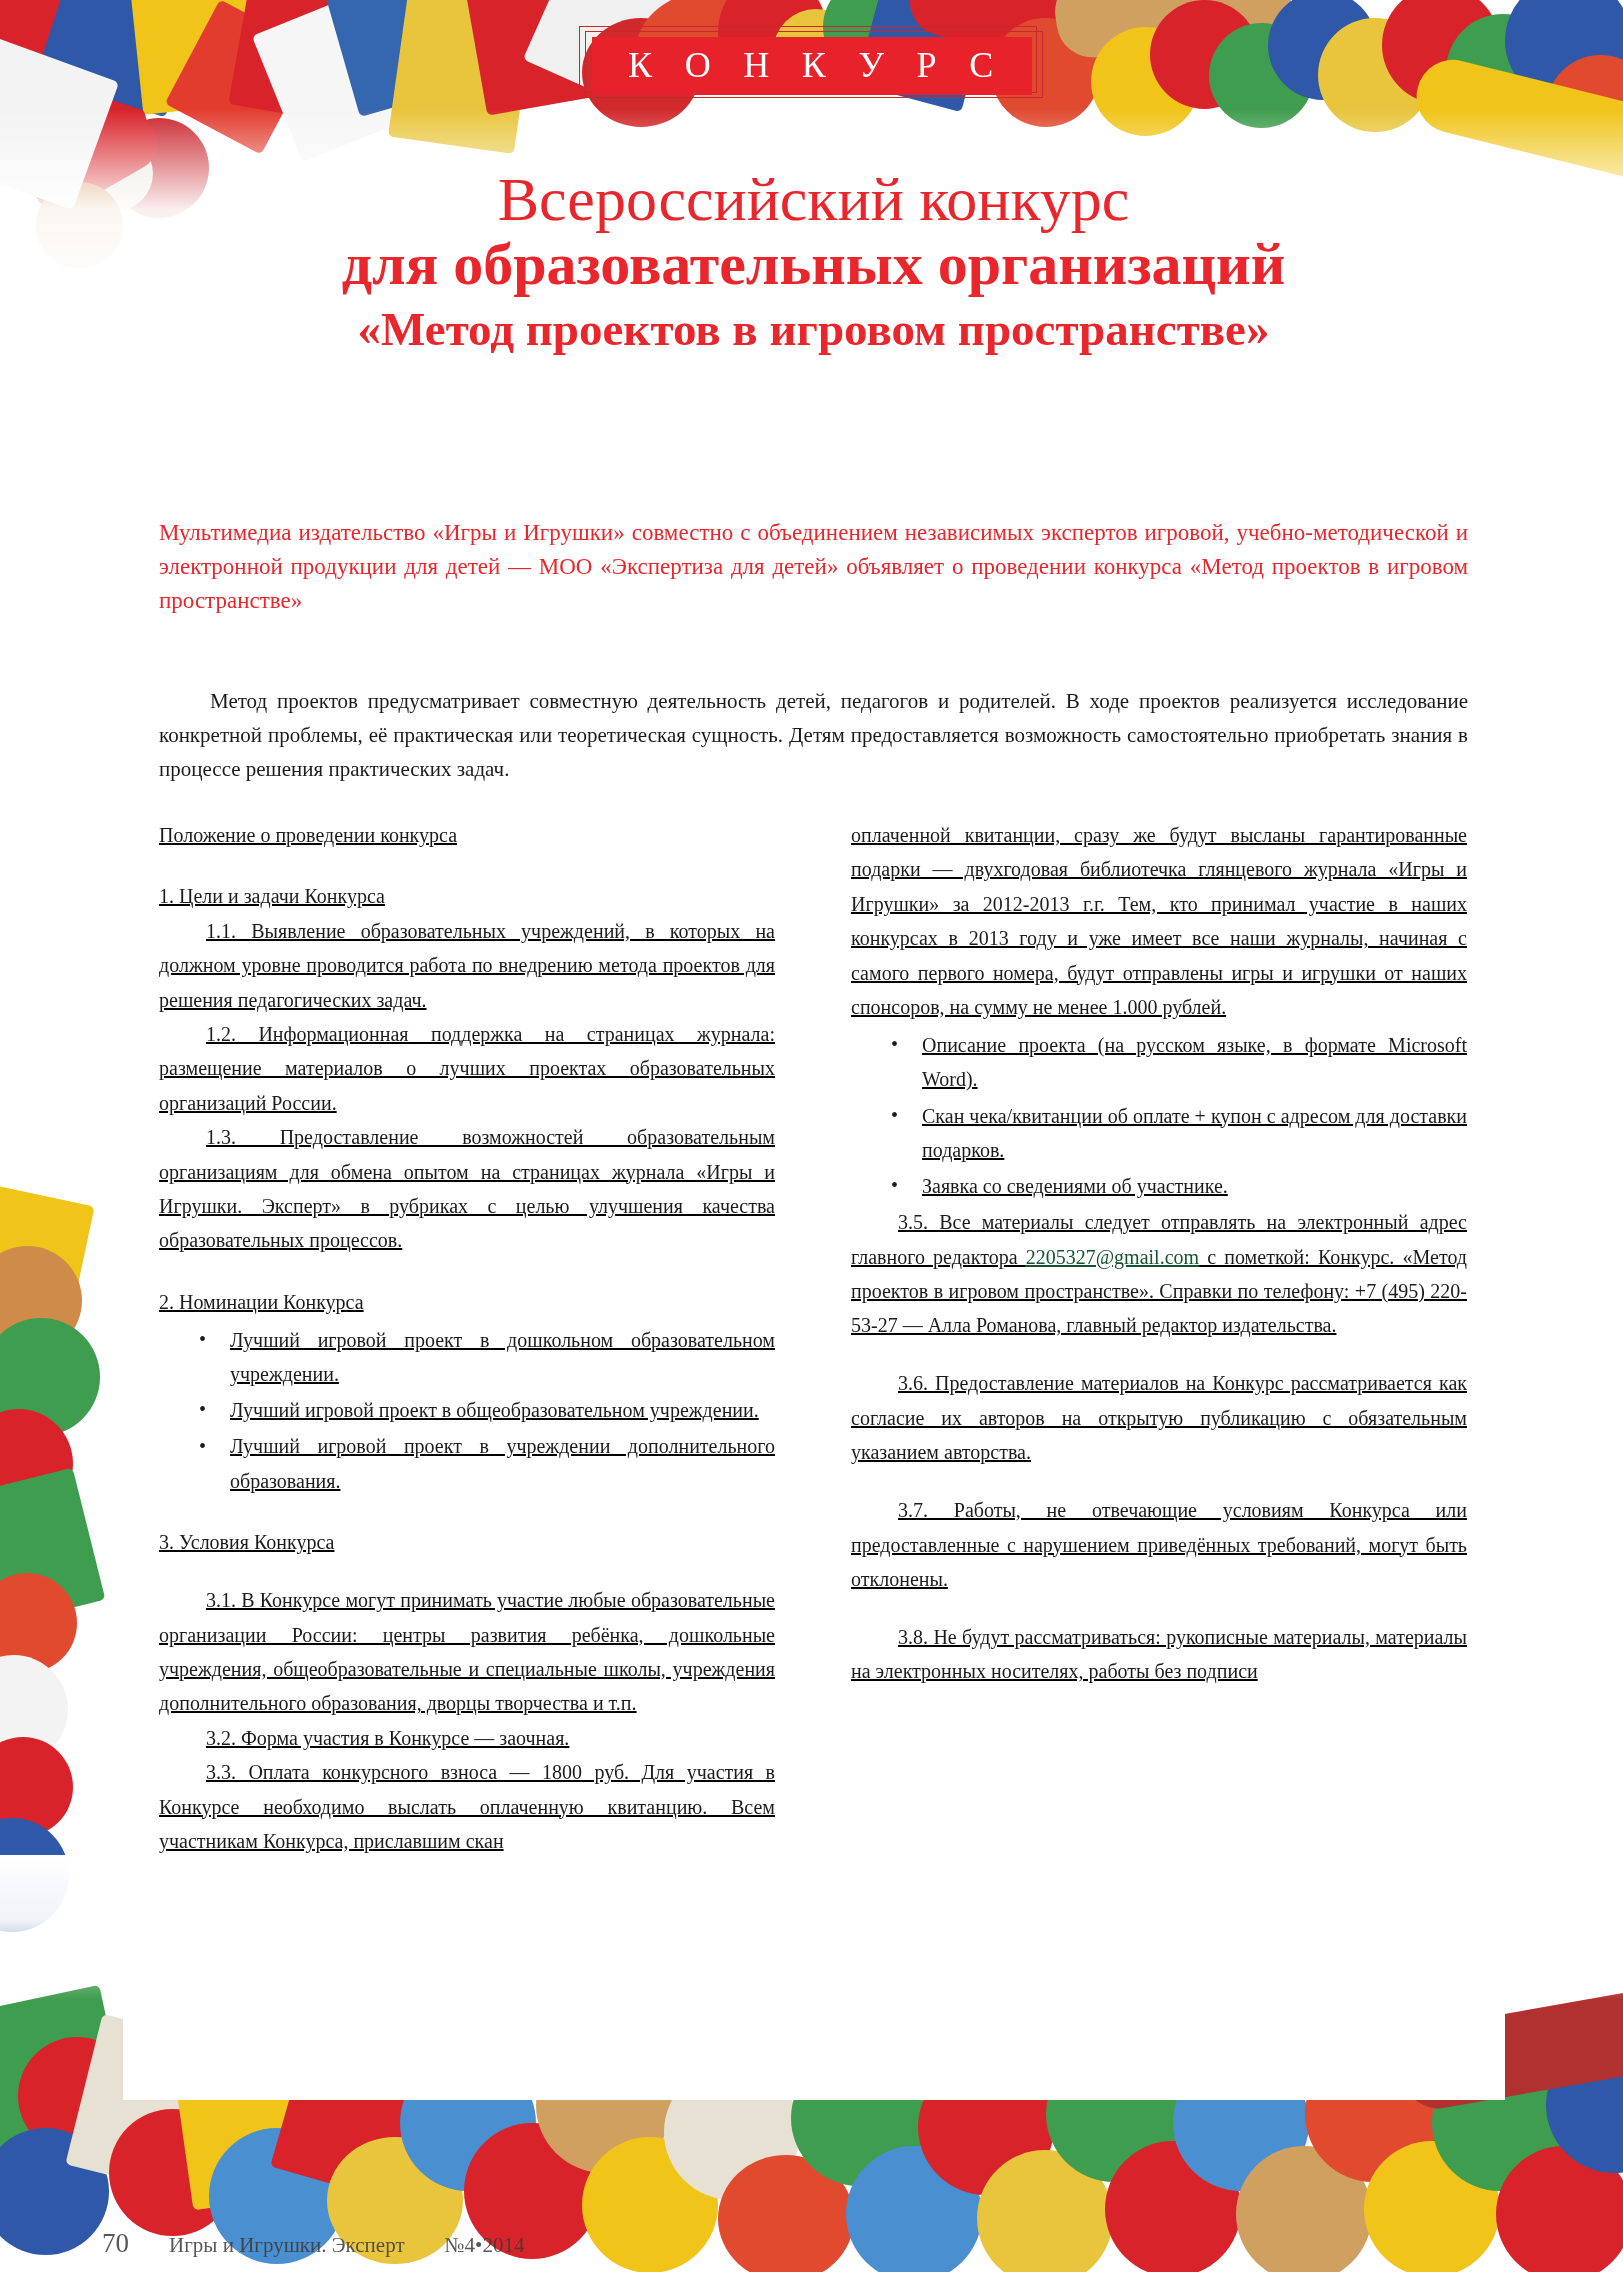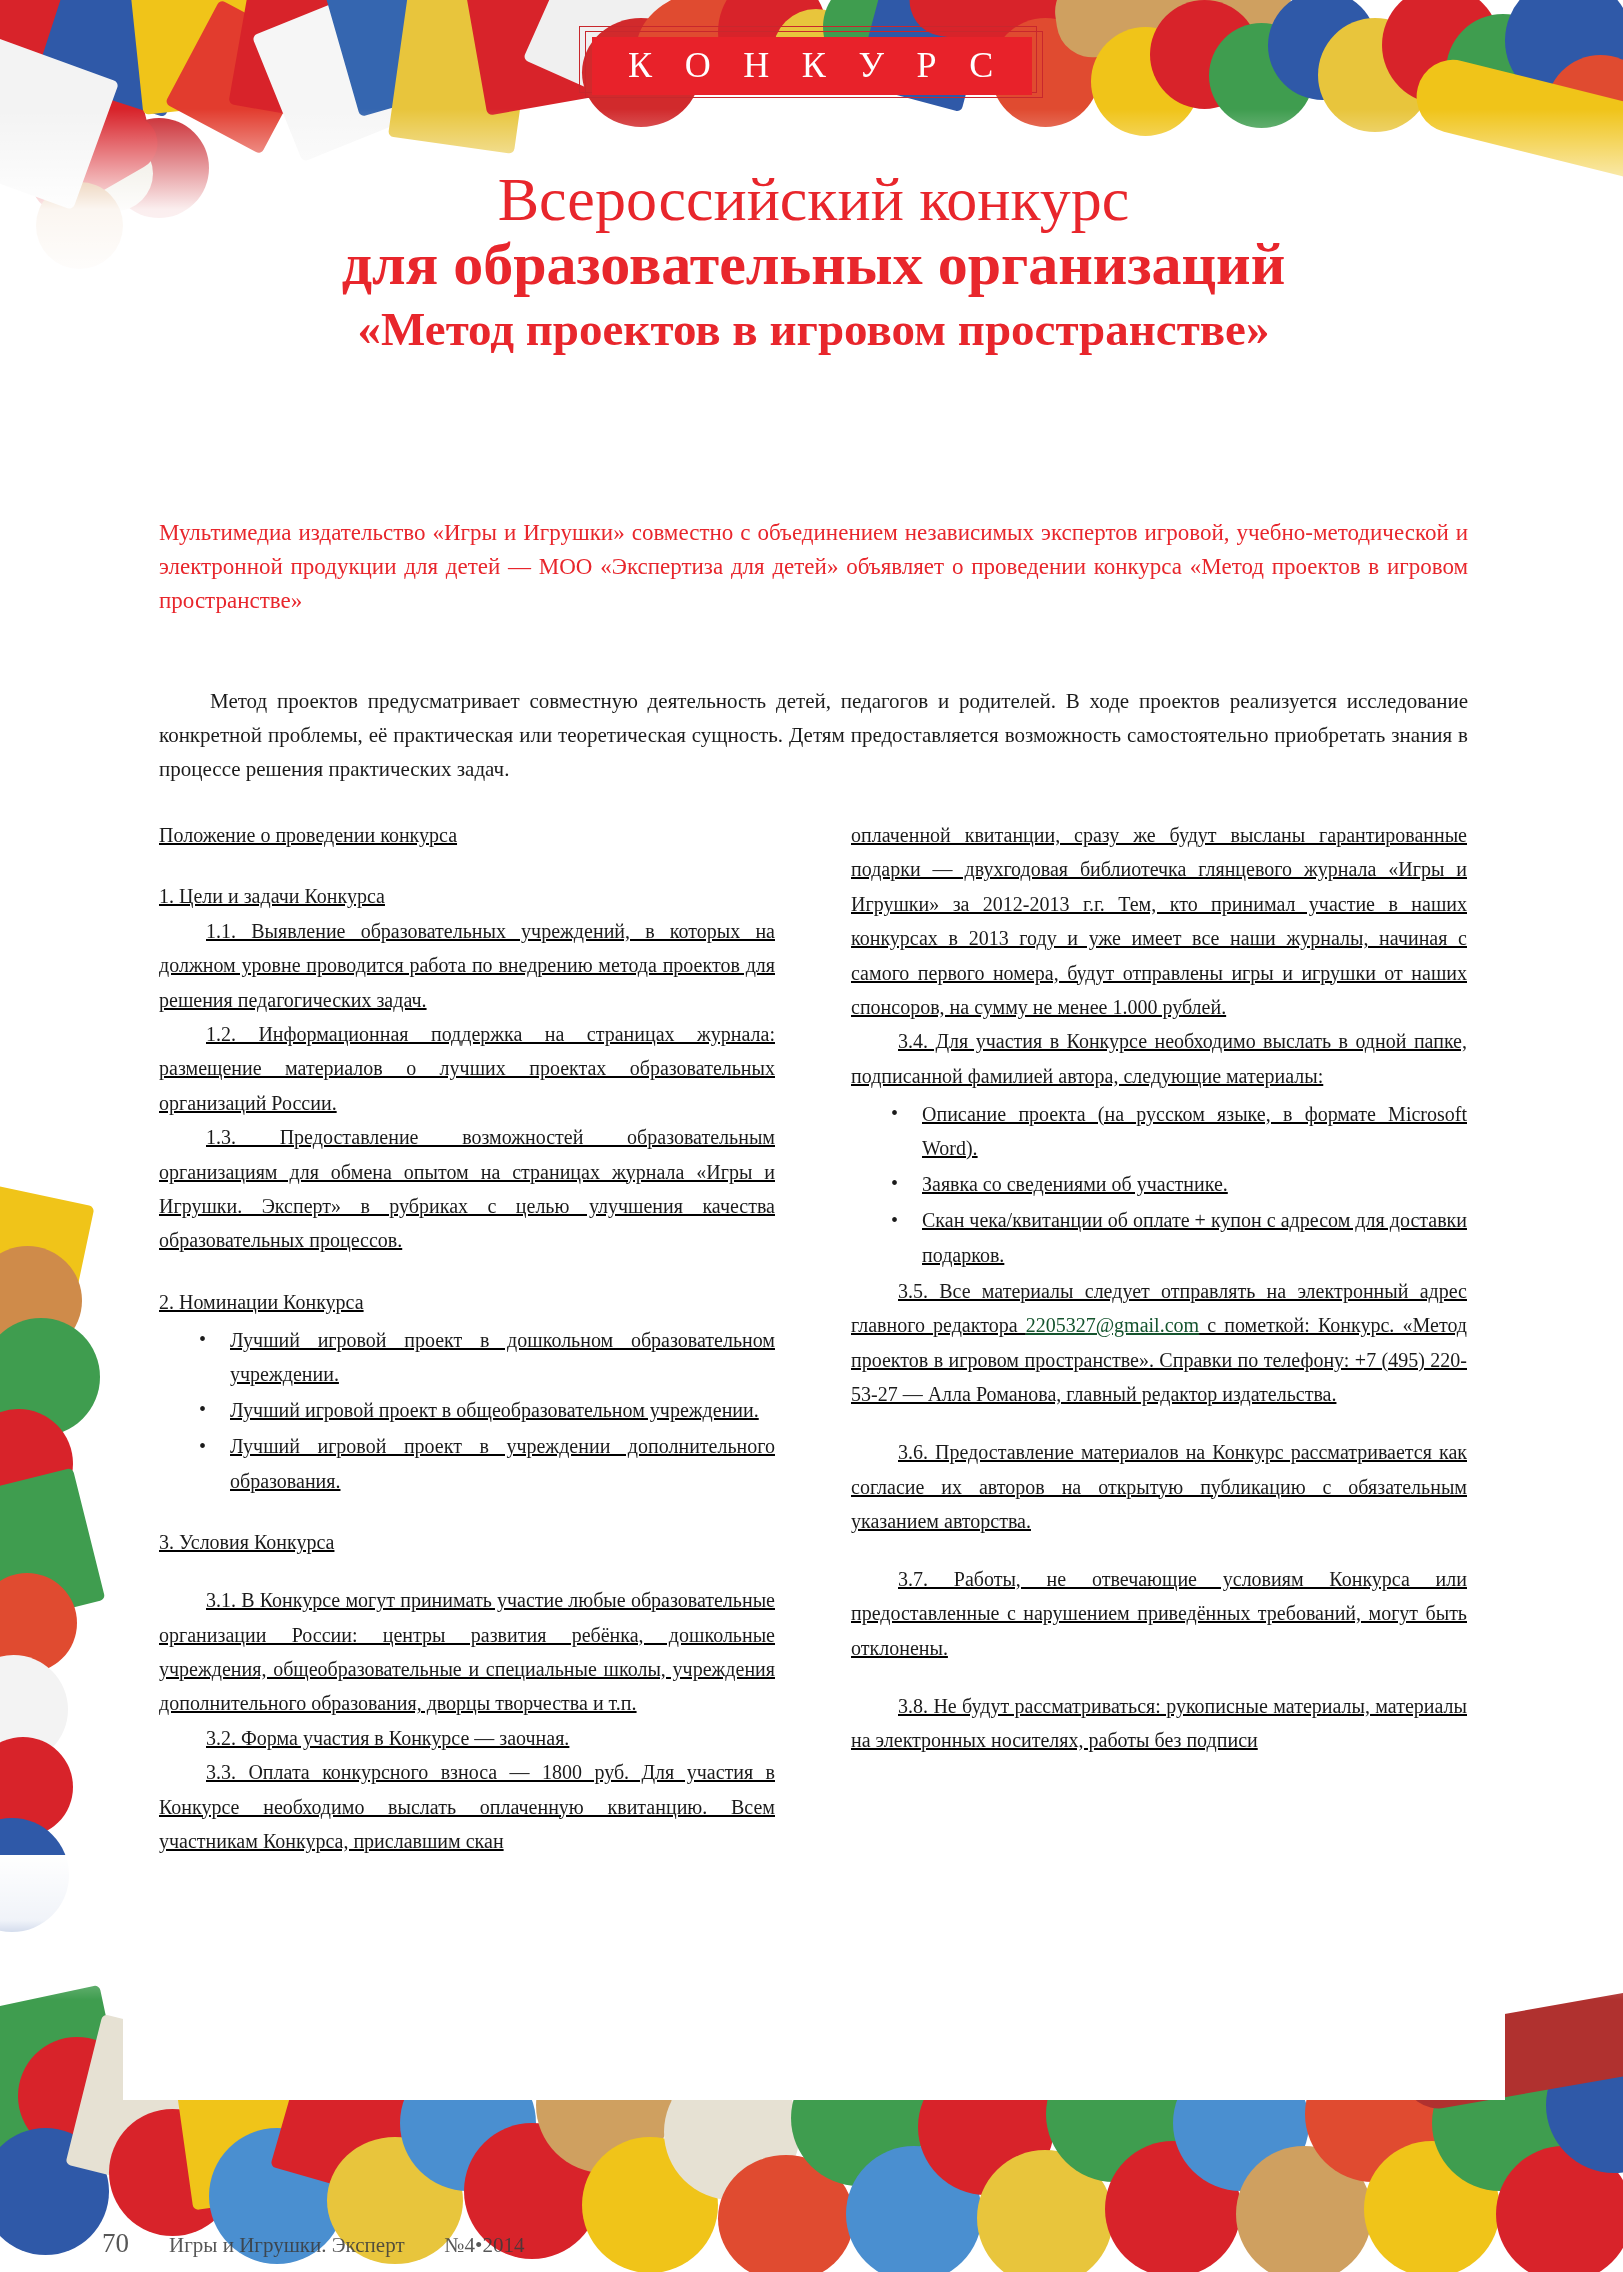--- a/index.html
+++ b/index.html
@@ -354,25 +354,24 @@
           <li>Лучший игровой проект в учреждении дополнительного образования.</li>
         </ul>
         <p class="head">3. Условия Конкурса</p>
         <p class="ind gap">3.1. В Конкурсе могут принимать участие любые образовательные организации России: центры развития ребёнка, дошкольные учреждения, общеобразовательные и специальные школы, учреждения дополнительного образования, дворцы творчества и т.п.</p>
         <p class="ind">3.2. Форма участия в Конкурсе — заочная.</p>
         <p class="ind">3.3. Оплата конкурсного взноса  — 1800 руб. Для участия в Конкурсе необходимо выслать оплаченную квитанцию. Всем участникам Конкурса, приславшим скан</p>
       </div>
 
       <div class="col">
         <p class="plain">оплаченной квитанции, сразу же будут высланы гарантированные подарки — двухгодовая библиотечка глянцевого журнала «Игры и Игрушки» за 2012-2013 г.г.  Тем, кто принимал участие в наших конкурсах в 2013 году и уже имеет все наши журналы, начиная с самого первого номера, будут отправлены игры и игрушки от наших спонсоров, на сумму не менее 1.000 рублей.</p>
-        <p class="ind">3.4. Для участия в Конкурсе необходимо выслать в одной папке, подписанной фамилией автора, следующие материалы:</p>
         <ul class="bullets">
           <li>Описание проекта (на русском языке, в формате Microsoft Word).</li>
+          <li>Скан чека/квитанции об оплате + купон с адресом для доставки подарков.</li>
           <li>Заявка со сведениями об участнике.</li>
-          <li>Скан чека/квитанции об оплате + купон с адресом для доставки подарков.</li>
         </ul>
         <p class="ind"><span>3.5. Все материалы следует отправлять на электронный адрес главного редактора </span><a class="email" href="#">2205327@gmail.com</a><span> с пометкой: Конкурс. «Метод проектов в игровом пространстве». Справки по телефону: +7 (495) 220-53-27 — Алла Романова, главный редактор издательства.</span></p>
         <p class="ind gap">3.6. Предоставление материалов на Конкурс рассматривается как согласие их авторов на открытую публикацию с обязательным указанием авторства.</p>
         <p class="ind gap">3.7. Работы, не отвечающие условиям Конкурса или предоставленные с нарушением приведённых требований, могут быть отклонены.</p>
         <p class="ind gap">3.8. Не будут рассматриваться: рукописные материалы, материалы на электронных носителях, работы без подписи</p>
       </div>
 
     </div>
 
     <div class="footer">

